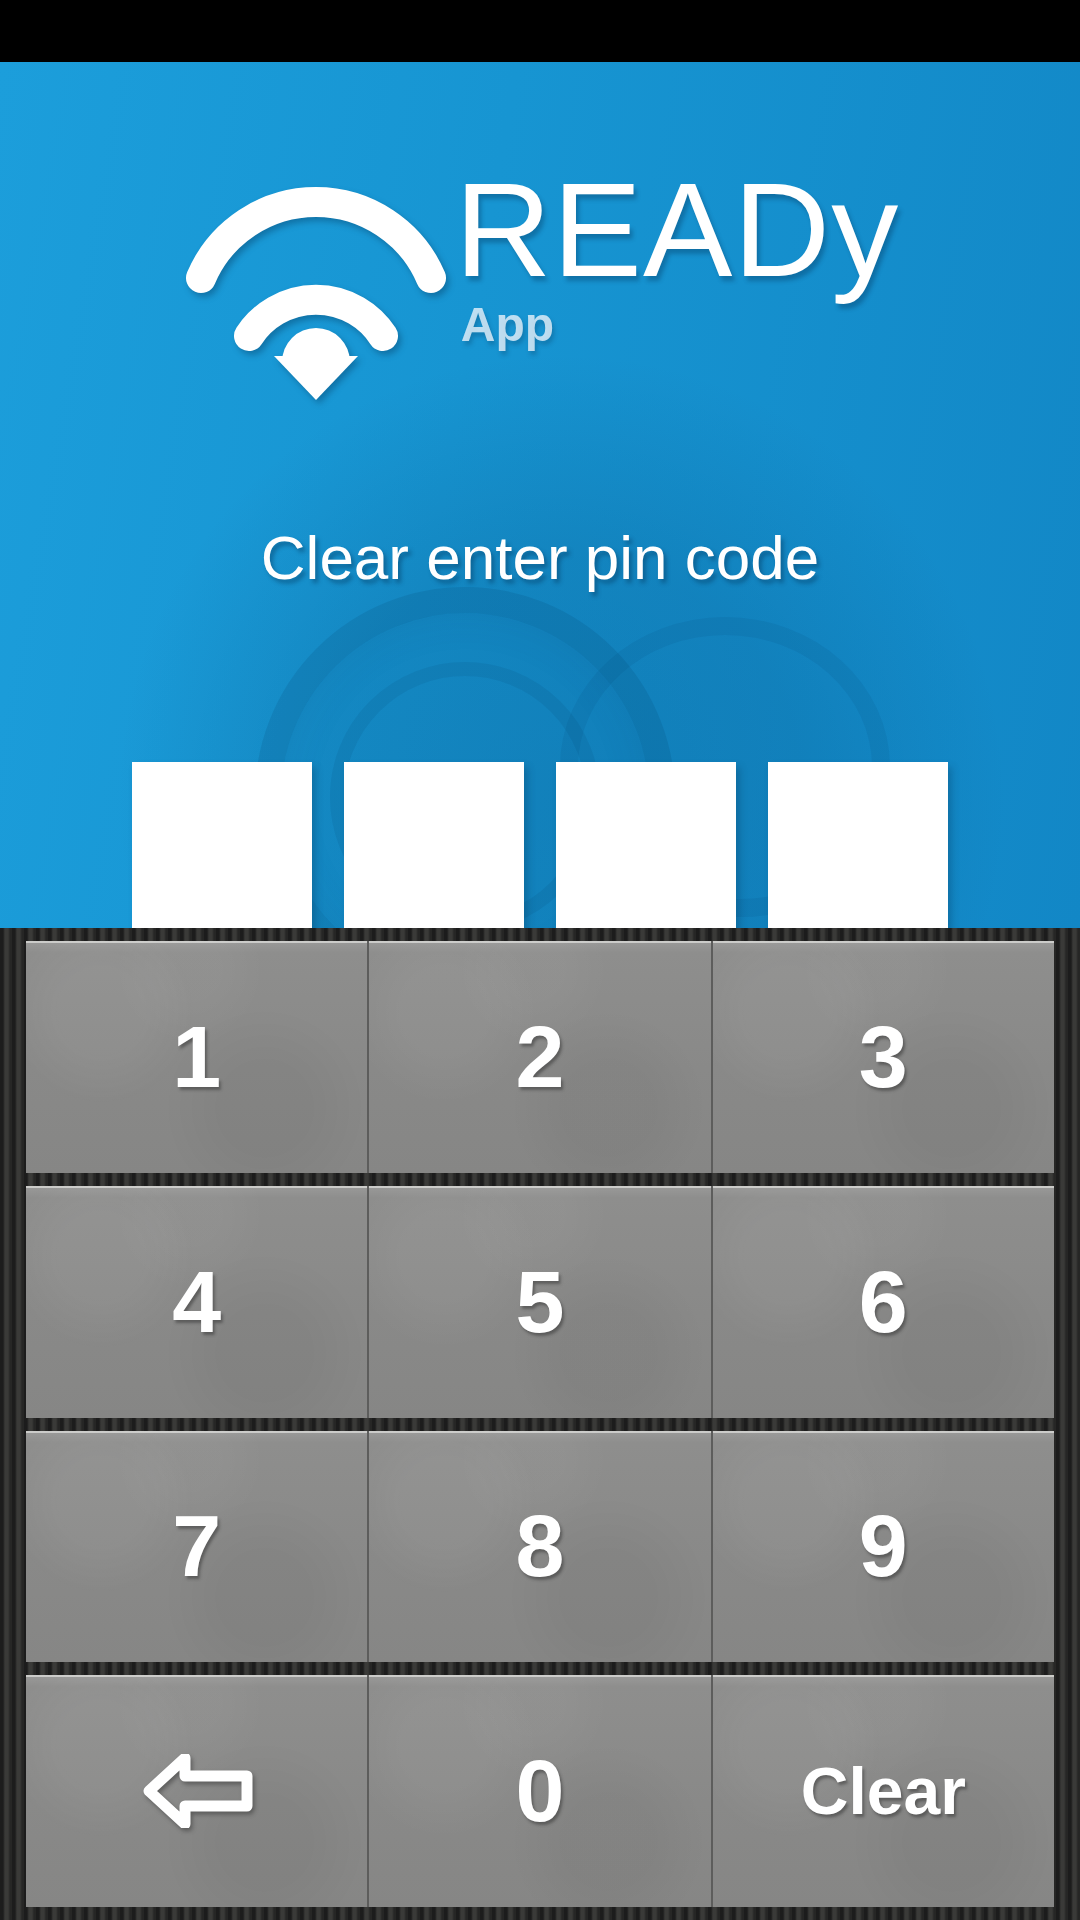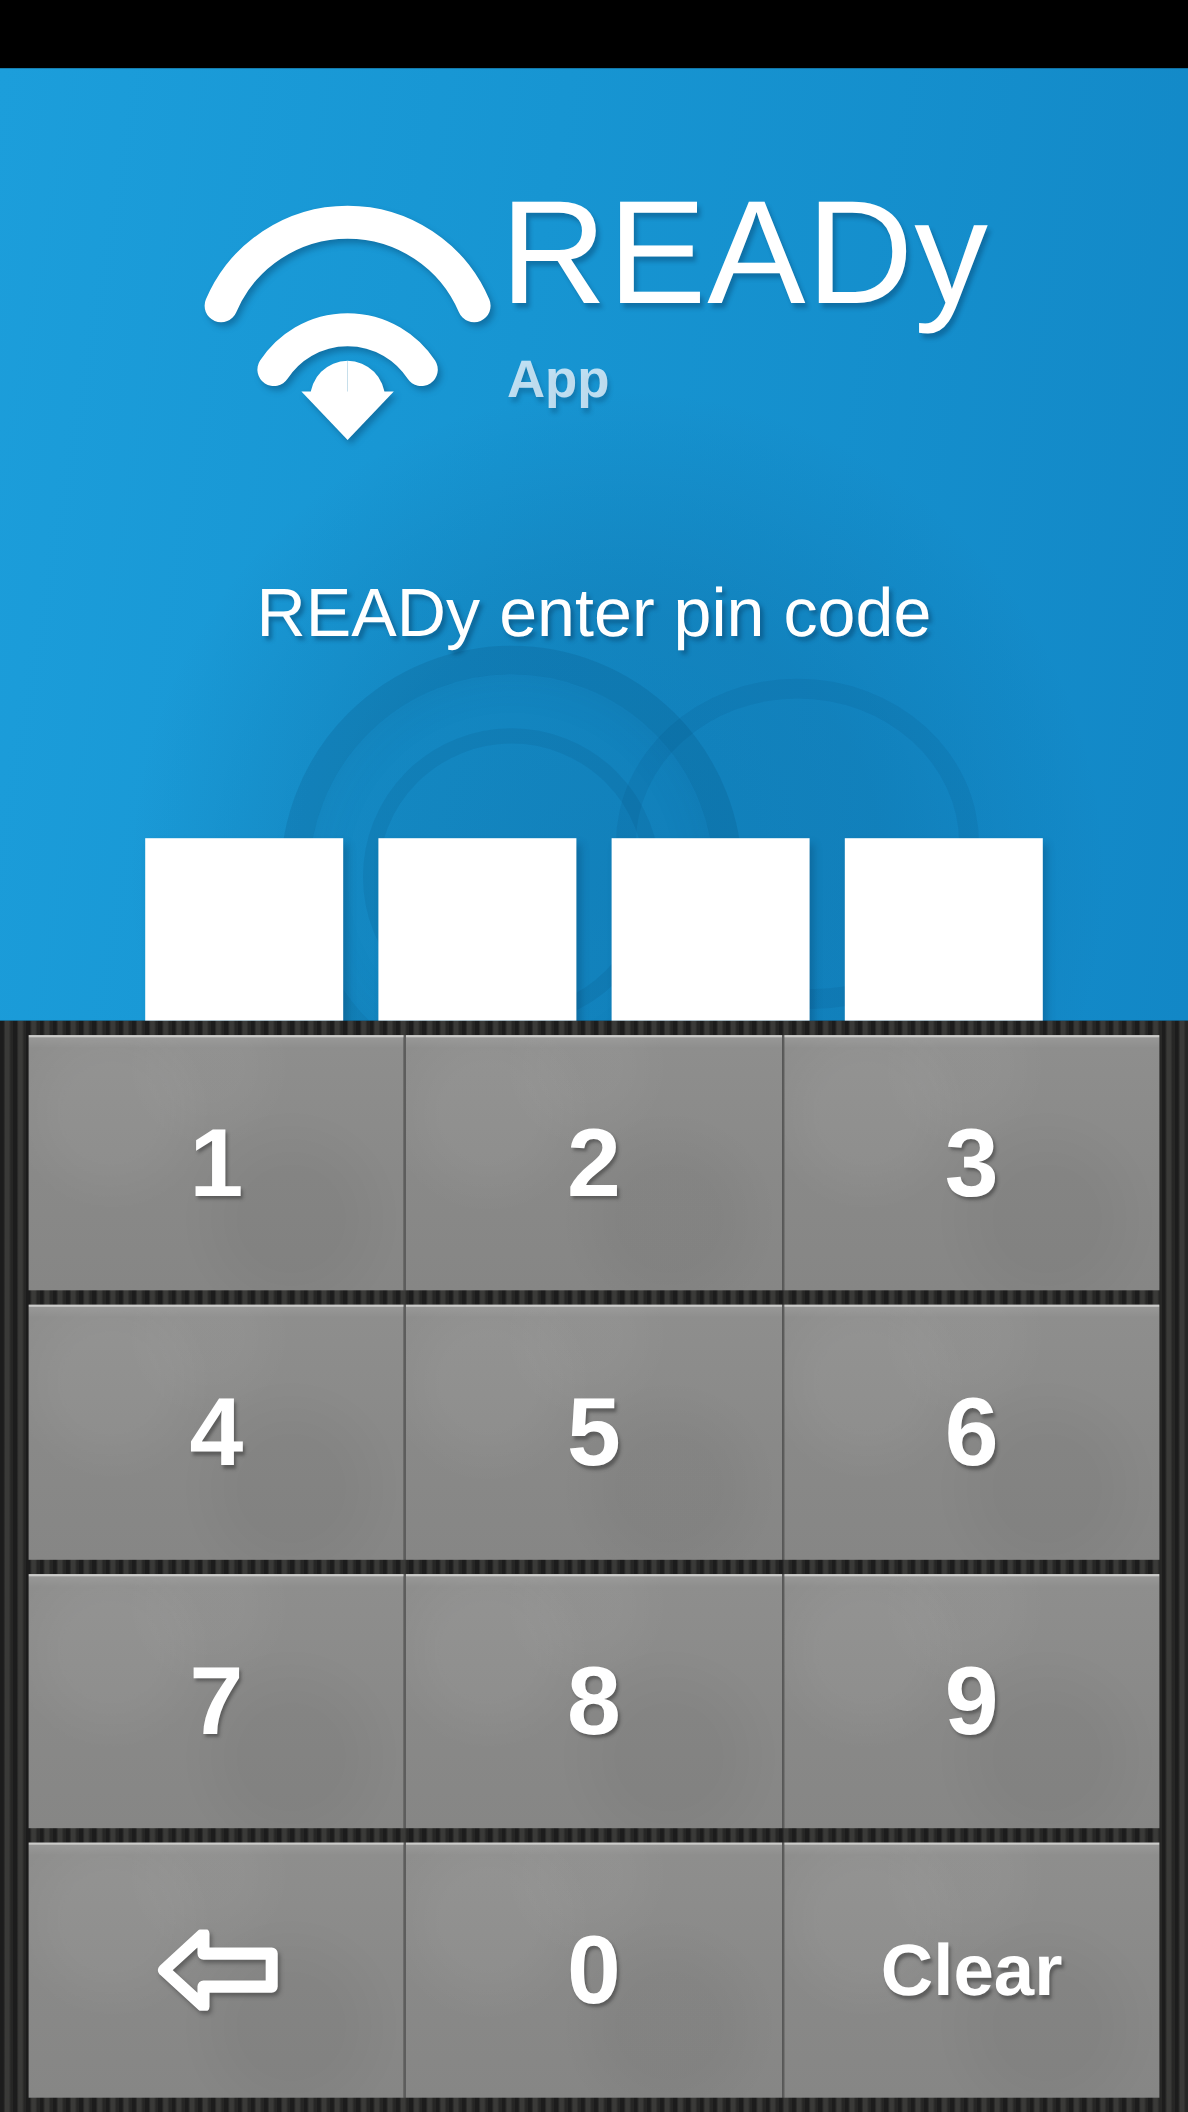--- a/index.html
+++ b/index.html
@@ -75,21 +75,20 @@
   }
   .logo-wrap svg { display:block; width:100%; height:100%; }
 
   .wordmark {
     flex:0 0 auto;
     margin-left:4px;
     padding-top:14px;
     display:flex;
     flex-direction:column;
     align-items:center;
-    gap:21px;
   }
   .title {
     font-size:134px;
     line-height:0.96;
     font-weight:300;
     color:#ffffff;
     letter-spacing:1px;
     text-shadow:3px 5px 4px rgba(0,45,80,0.32);
     white-space:nowrap;
   }
@@ -225,21 +224,21 @@
           <path d="M93 196 L177 196 L135 240 Z" fill="#ffffff"></path>
         </svg>
       </div>
 
       <div class="wordmark">
         <div class="title">READy</div>
         <div class="subtitle">App</div>
       </div>
     </div>
 
-    <div class="prompt">READy enter pin code</div>
+    <div class="prompt">Clear enter pin code</div>
 
     <div class="pin-row" id="pin-row">
         <div class="pin-box"></div>
         <div class="pin-box"></div>
         <div class="pin-box"></div>
         <div class="pin-box"></div>
       </div>
   </div>
 
   <div class="keypad" id="keypad">

